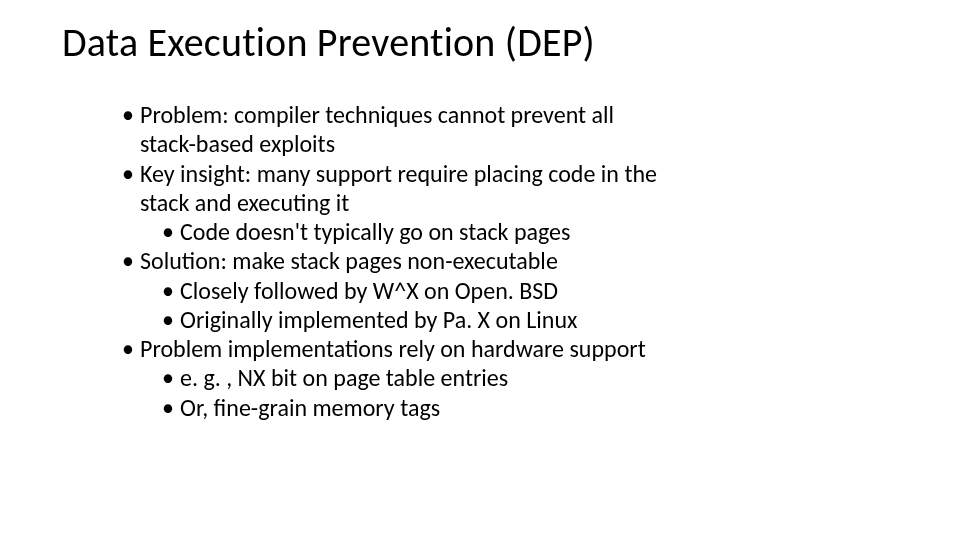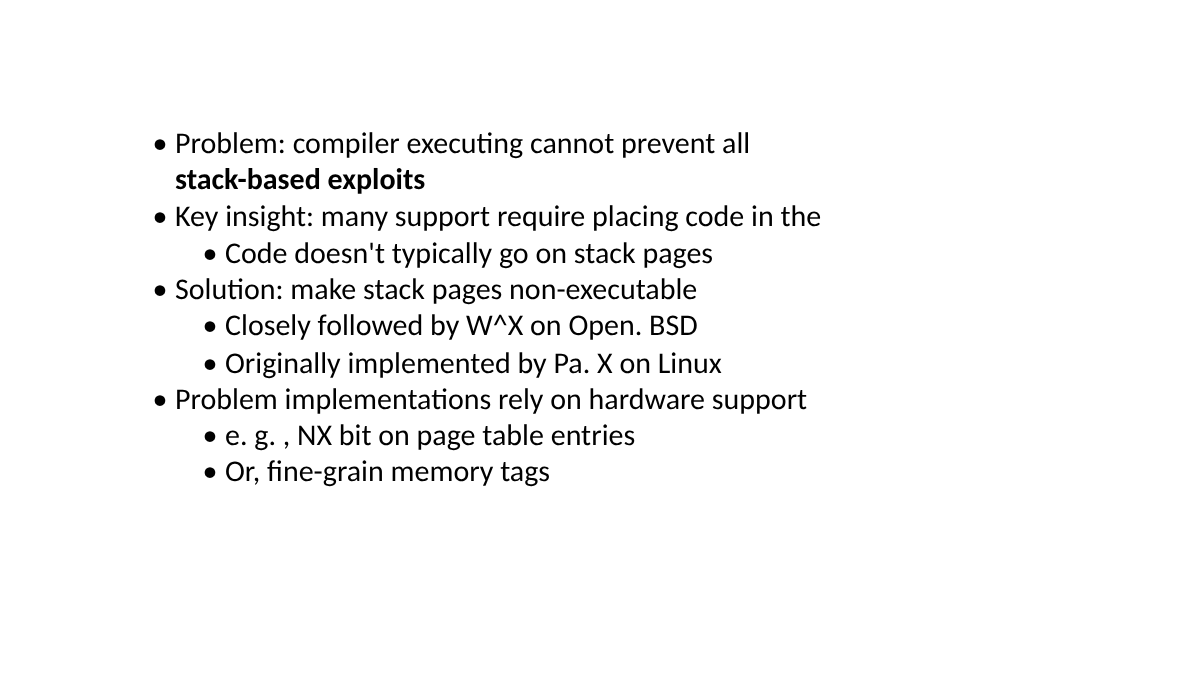--- a/index.html
+++ b/index.html
@@ -50,35 +50,36 @@
     position: absolute;
     left: 0;
     top: 0;
   }
   .lvl2::before {
     left: 40px;
   }
   .cont {
     padding-left: 18px;
     margin: 0;
-    font-weight: bold;
   }
 </style>
 </head>
 <body>
 
 <div class="slide">
 
+  <div class="title">Data Execution Prevention (DEP)</div>
 
   <div class="body">
 
-    <p class="lvl1">Problem: compiler executing cannot prevent all</p>
+    <p class="lvl1">Problem: compiler techniques cannot prevent all</p>
     <p class="cont">stack-based exploits</p>
 
     <p class="lvl1">Key insight: many support require placing code in the</p>
+    <p class="cont">stack and executing it</p>
     <p class="lvl2">Code doesn't typically go on stack pages</p>
 
     <p class="lvl1">Solution: make stack pages non-executable</p>
     <p class="lvl2">Closely followed by W^X on Open. BSD</p>
     <p class="lvl2">Originally implemented by Pa. X on Linux</p>
 
     <p class="lvl1">Problem implementations rely on hardware support</p>
     <p class="lvl2">e. g. , NX bit on page table entries</p>
     <p class="lvl2">Or, fine-grain memory tags</p>
 

